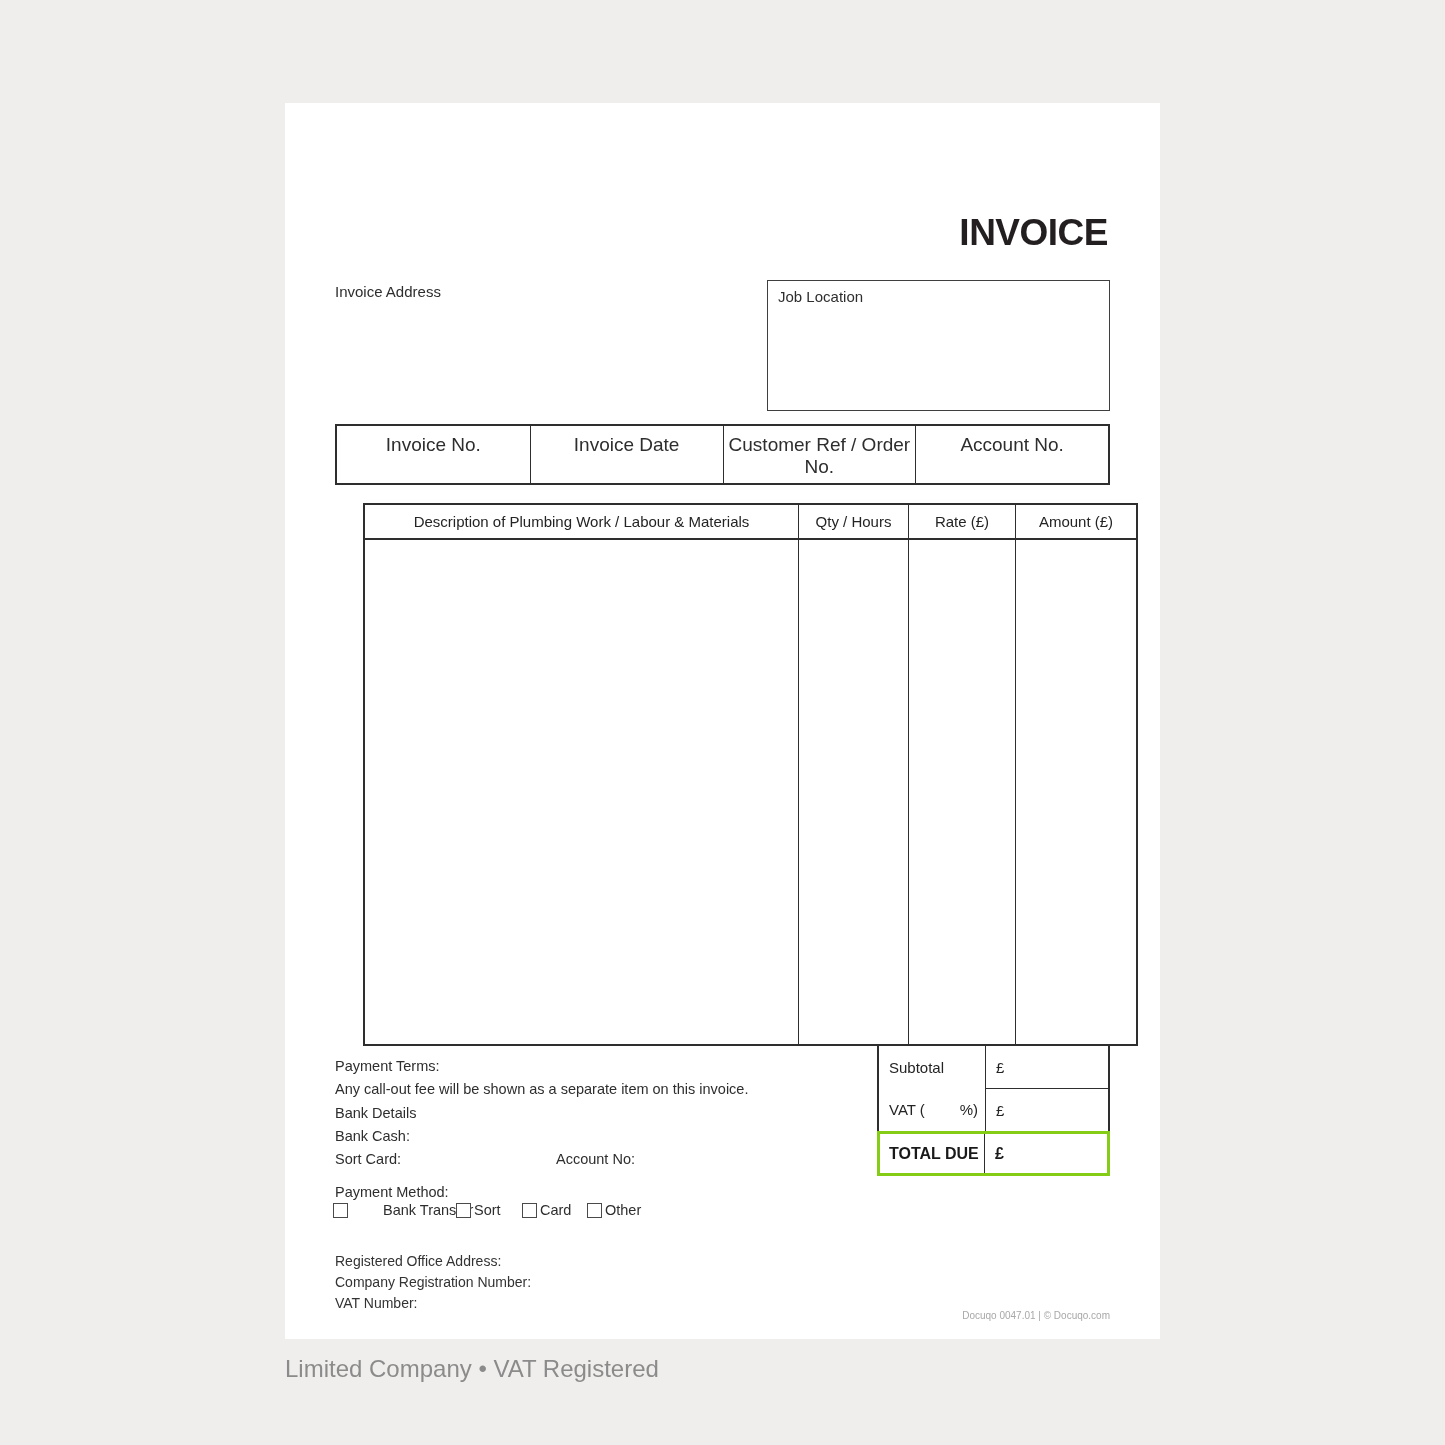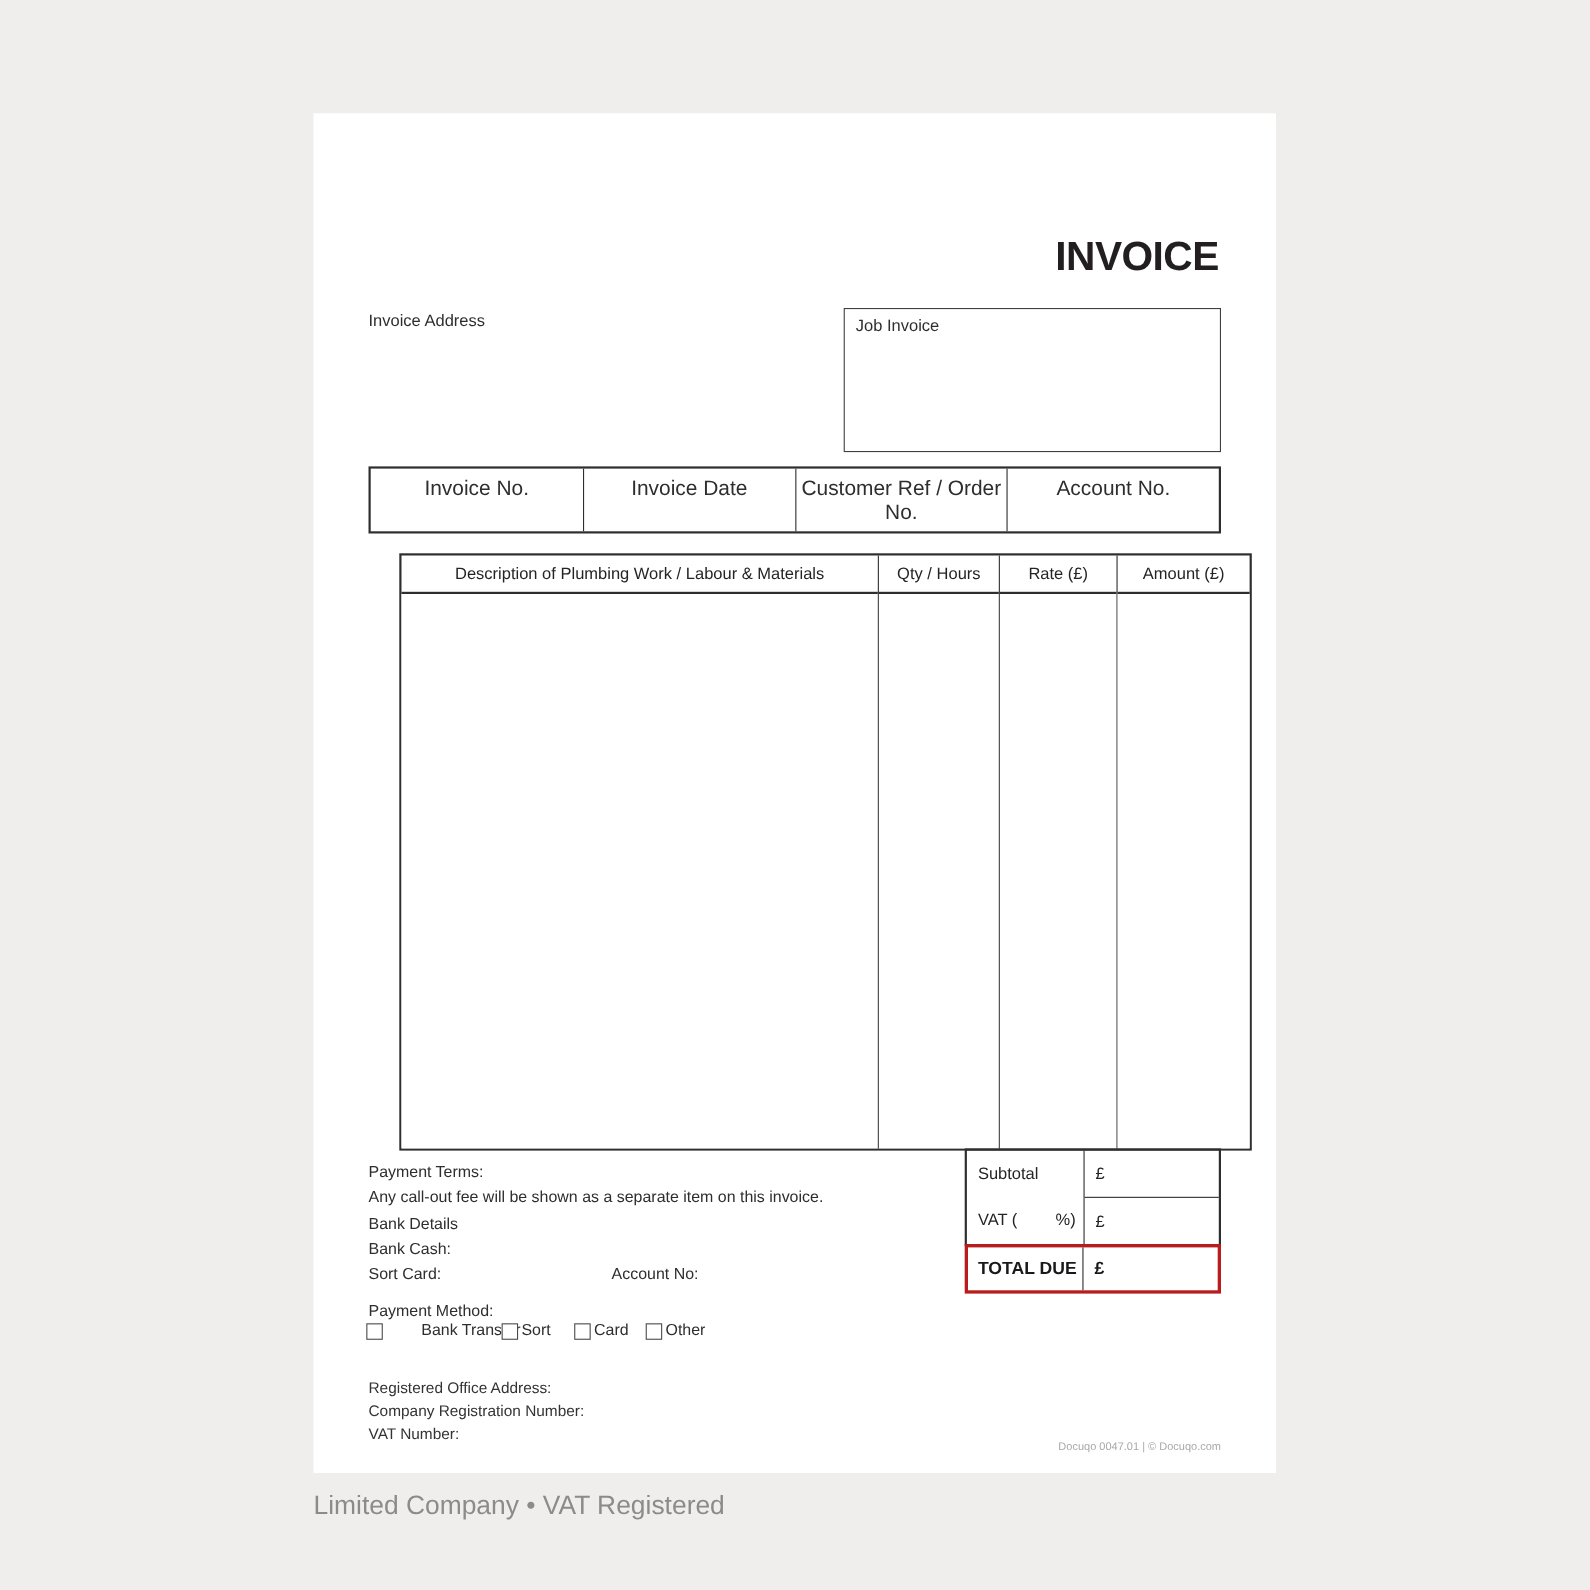--- a/index.html
+++ b/index.html
@@ -84,21 +84,21 @@
     padding-left:10px; font-size:15px; color:#242424;
   }
   .t-label-vat { justify-content:space-between; padding-right:7px; }
   .t-values { flex:1; border-left:1px solid #2e2e2e; display:flex; flex-direction:column; }
   .t-value-row {
     flex:1; display:flex; align-items:center;
     padding-left:10px; font-size:15px; color:#242424;
   }
   .t-value-row + .t-value-row { border-top:1px solid #2e2e2e; }
   .totals-total {
-    border:3px solid #b91c1c; border-top-width:3px;
+    border:3px solid #84cc16; border-top-width:3px;
     height:45px; display:flex; margin-top:-2px;
   }
   .t-total-label {
     width:104px; display:flex; align-items:center;
     padding-left:9px; font-size:16px; font-weight:700; color:#191919;
   }
   .t-total-value {
     flex:1; border-left:1px solid #2e2e2e;
     display:flex; align-items:center;
     padding-left:10px; font-size:16px; font-weight:700; color:#191919;
@@ -147,21 +147,21 @@
 </head>
 <body>
 
 <div class="page">
 
   <div class="doc-title">INVOICE</div>
 
   <div class="invoice-address-label">Invoice Address</div>
 
   <div class="job-location-box">
-    <span>Job Invoice</span>
+    <span>Job Location</span>
   </div>
 
   <div class="info-table">
     <div class="info-cell">
       <span>Invoice No.</span>
     </div>
     <div class="info-cell">
       <span>Invoice Date</span>
     </div>
     <div class="info-cell">

